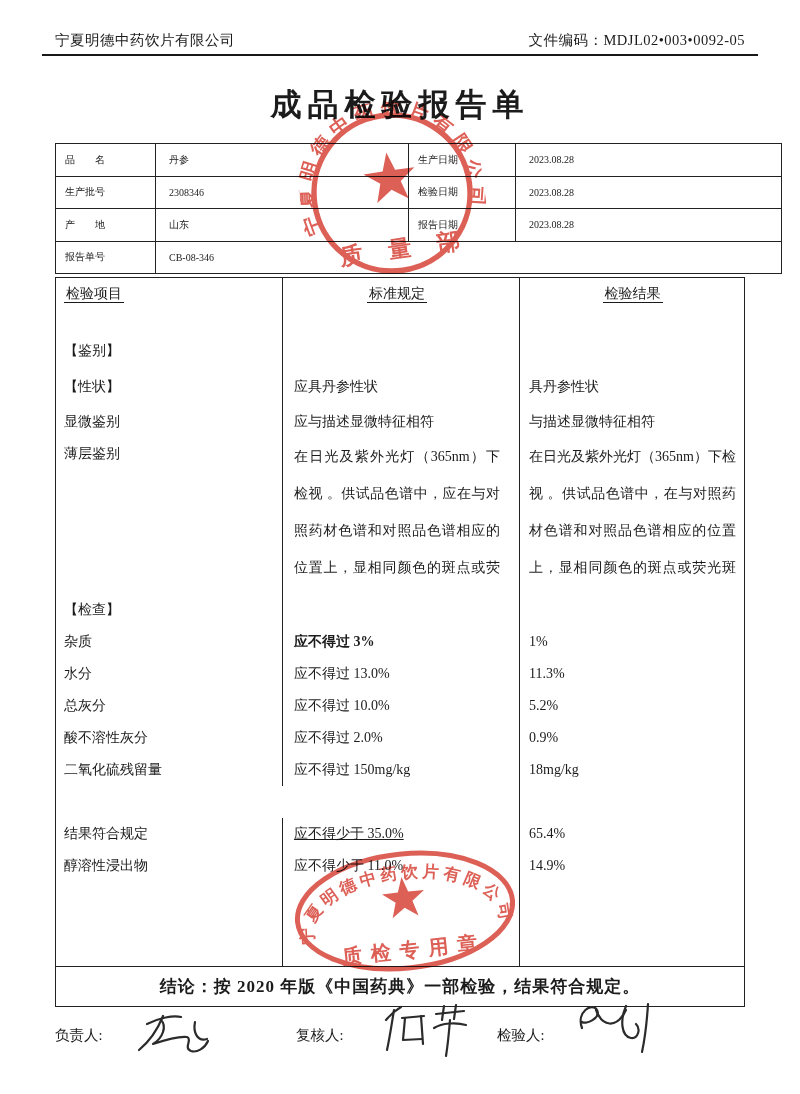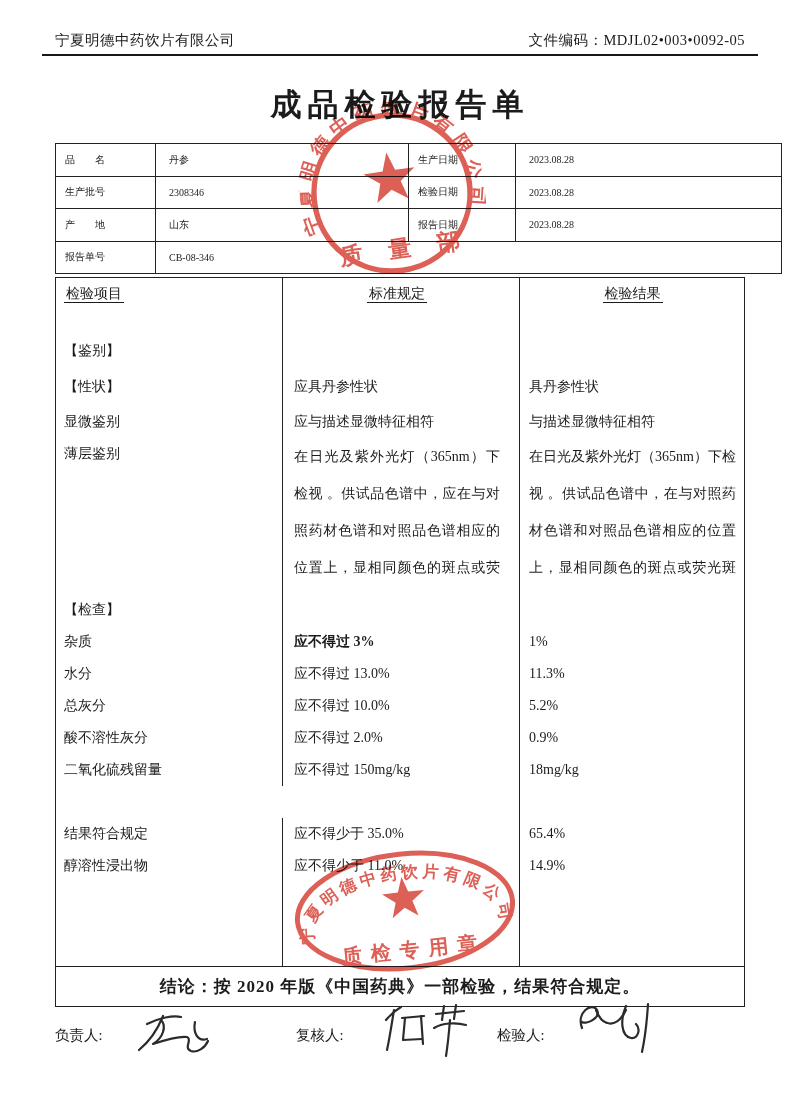--- a/index.html
+++ b/index.html
@@ -146,21 +146,21 @@
           <div class="mcell c1" style="line-height: 32px;">应不得过 150mg/kg</div>
           <div class="mcell c2" style="line-height: 32px;">18mg/kg</div>
         </div>
         <div class="mgrid mrow" style="height: 32px;">
           <div class="mcell c0" style="line-height: 32px; margin-top: 40px;">【浸出物】</div>
           <div class="mcell c1" style="line-height: 32px;"></div>
           <div class="mcell c2" style="line-height: 32px;"></div>
         </div>
         <div class="mgrid mrow" style="height: 32px;">
           <div class="mcell c0" style="line-height: 32px;">结果符合规定</div>
-          <div class="mcell c1" style="line-height: 32px;">应不得少于 35.0%</div>
+          <div class="mcell c1" style="line-height: 32px; text-decoration: underline;">应不得少于 35.0%</div>
           <div class="mcell c2" style="line-height: 32px;">65.4%</div>
         </div>
         <div class="mgrid mrow" style="height: 32px;">
           <div class="mcell c0" style="line-height: 32px;">醇溶性浸出物</div>
           <div class="mcell c1" style="line-height: 32px;">应不得少于 11.0%</div>
           <div class="mcell c2" style="line-height: 32px;">14.9%</div>
         </div>
         <div class="mgrid mrow" style="height: 84px;">
           <div class="mcell c0" style="line-height: 84px;"></div>
           <div class="mcell c1" style="line-height: 84px;"></div>

